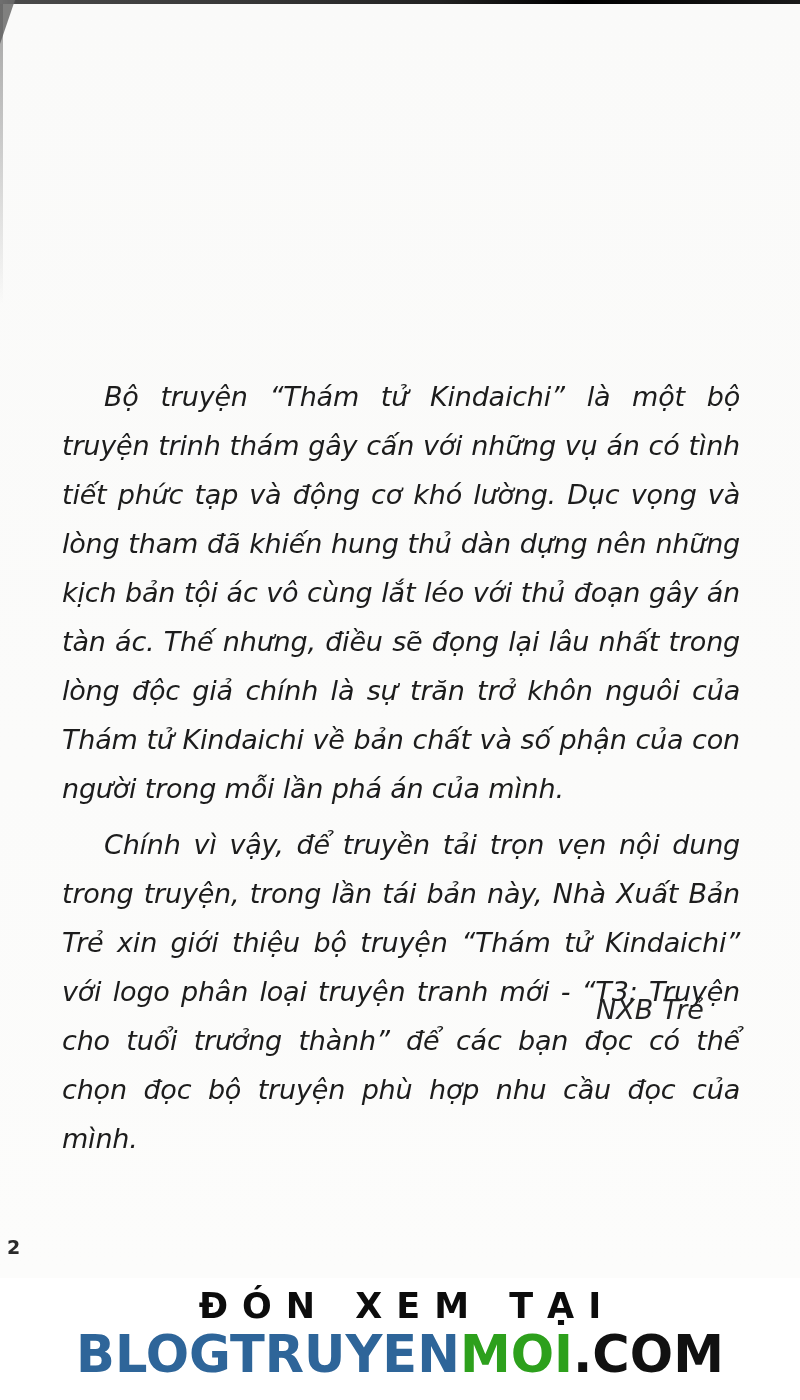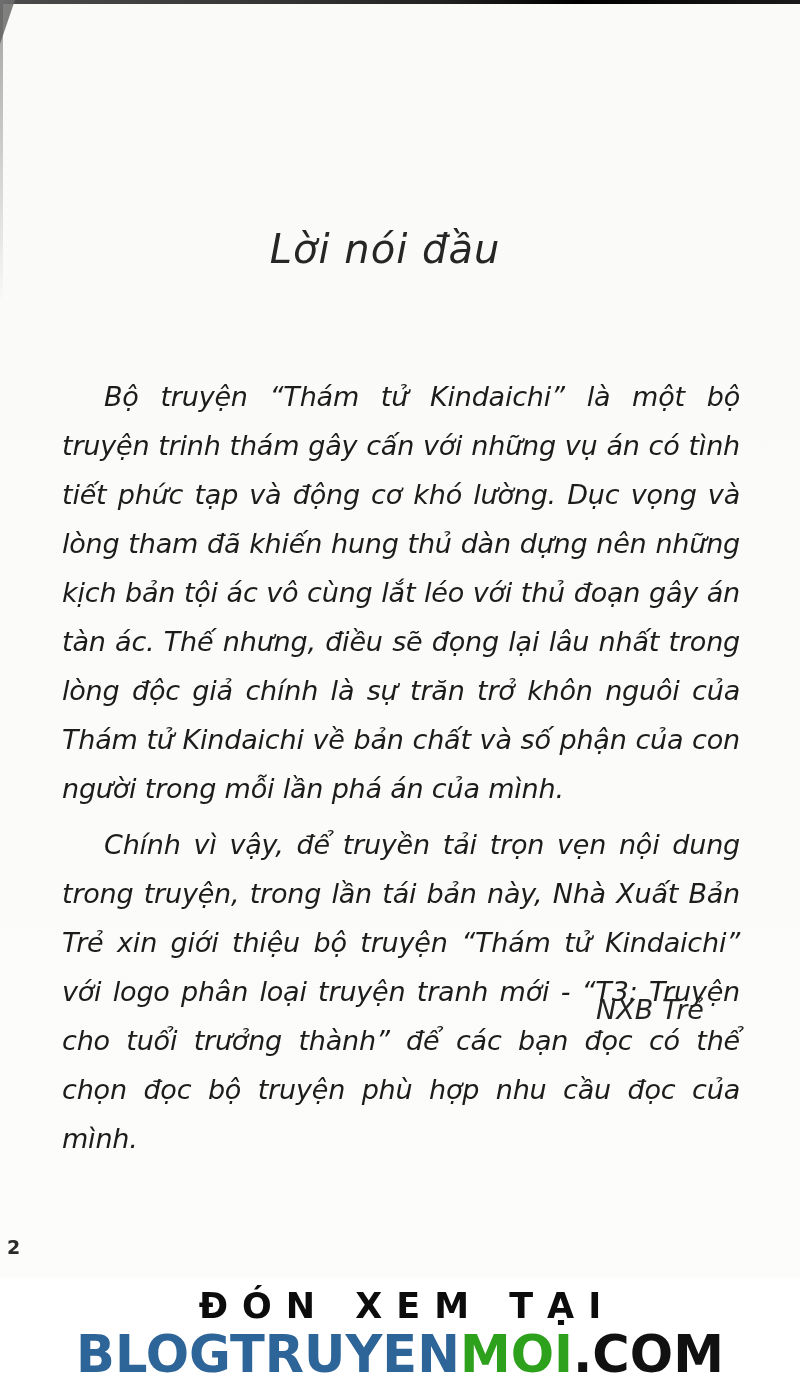--- a/index.html
+++ b/index.html
@@ -62,21 +62,20 @@
   .site-black{color:#111111;}
 </style>
 </head>
 <body>
 
 <div class="scan-page">
   <div class="top-strip"></div>
   <div class="corner-wedge"></div>
   <div class="left-sliver"></div>
 
-  <div class="page-title">Lời nói đầu</div>
 
   <div class="body-text">
     <p>Bộ truyện “Thám tử Kindaichi” là một bộ truyện trinh thám gây cấn với những vụ án có tình tiết phức tạp và động cơ khó lường. Dục vọng và lòng tham đã khiến hung thủ dàn dựng nên những kịch bản tội ác vô cùng lắt léo với thủ đoạn gây án tàn ác. Thế nhưng, điều sẽ đọng lại lâu nhất trong lòng độc giả chính là sự trăn trở khôn nguôi của Thám tử Kindaichi về bản chất và số phận của con người trong mỗi lần phá án của mình.</p>
     <p>Chính vì vậy, để truyền tải trọn vẹn nội dung trong truyện, trong lần tái bản này, Nhà Xuất Bản Trẻ xin giới thiệu bộ truyện “Thám tử Kindaichi” với logo phân loại truyện tranh mới - “T3: Truyện cho tuổi trưởng thành” để các bạn đọc có thể chọn đọc bộ truyện phù hợp nhu cầu đọc của mình.</p>
   </div>
 
   <div class="signature">NXB Trẻ</div>
 
   <div class="page-number">2</div>
 </div>

